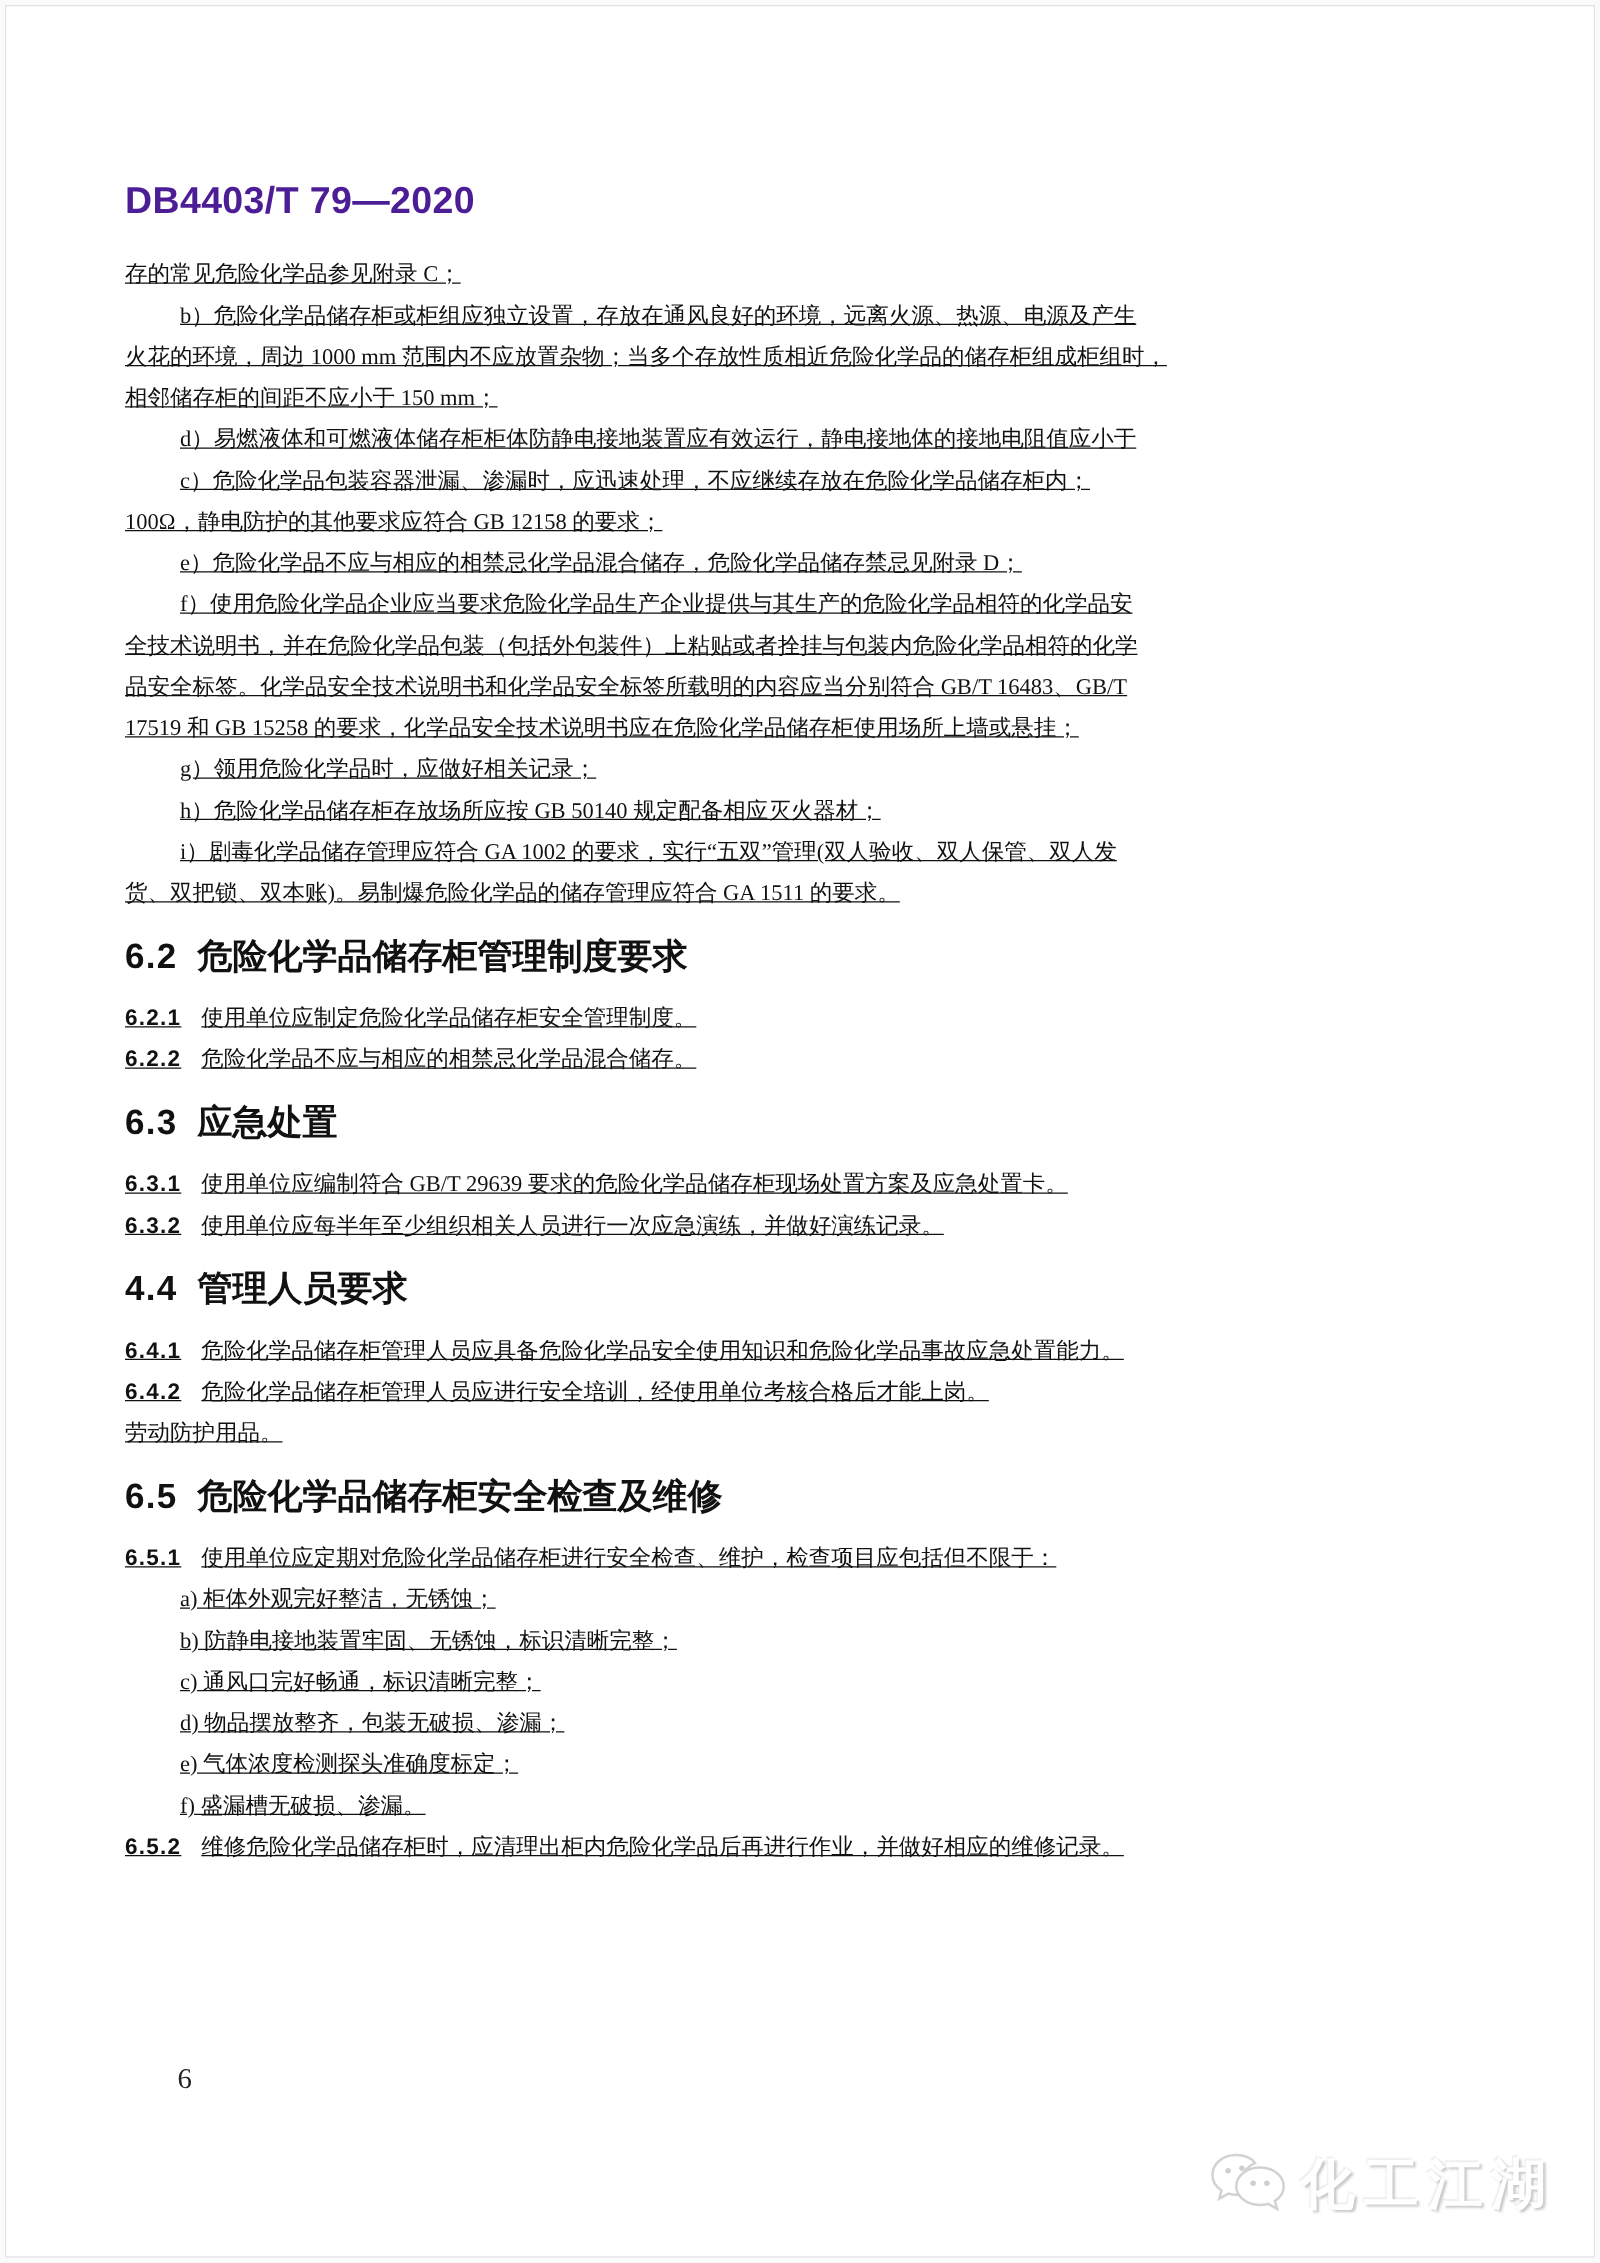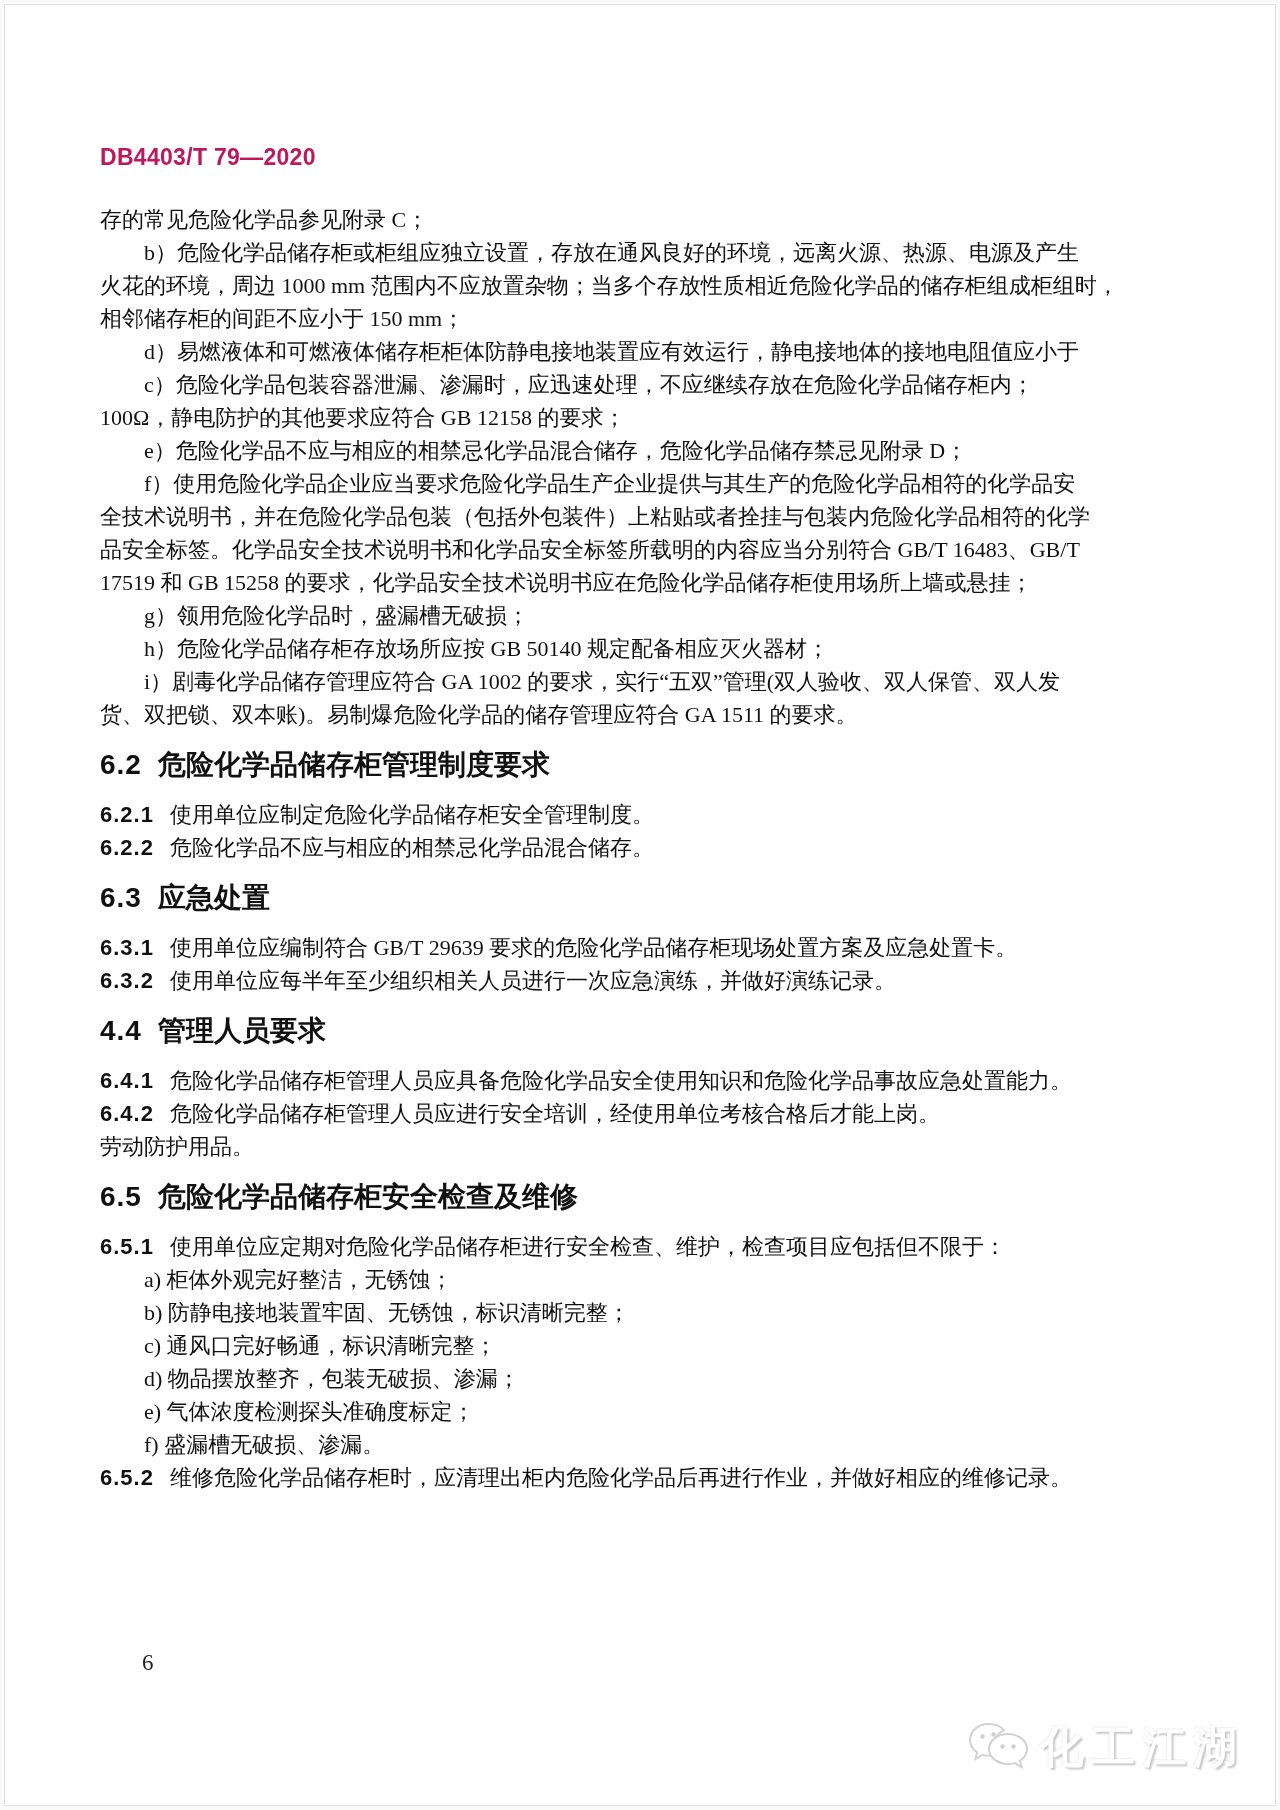--- a/index.html
+++ b/index.html
@@ -16,36 +16,37 @@
     font-family: "Liberation Serif", "DejaVu Serif", serif;
     color: #111111;
     box-shadow: inset 0 0 0 4px #fafafa, inset 0 0 0 5px #e3e3e3;
   }
   .doc-code {
     position: absolute;
     top: 144px;
     left: 100px;
     font-family: "Liberation Sans", "DejaVu Sans", sans-serif;
     font-weight: bold;
-    font-size: 23px;
+    font-size: 30px;
     letter-spacing: 0.3px;
-    color: #be185d;
+    color: #4c1d95;
   }
   .content {
     position: absolute;
     top: 203px;
     left: 100px;
     right: 92px;
   }
   .line {
-    font-size: 22px;
+    font-size: 18px;
     line-height: 33px;
     height: 33px;
     white-space: nowrap;
     overflow: hidden;
+    text-decoration: underline;
   }
   .line.indent { padding-left: 44px; }
   .clause-num {
     font-family: "Liberation Sans", "DejaVu Sans", sans-serif;
     font-weight: bold;
     margin-right: 16px;
     letter-spacing: 1px;
   }
   .heading {
     font-family: "Liberation Sans", "DejaVu Sans", sans-serif;
@@ -101,21 +102,21 @@
       <div class="line">火花的环境，周边 1000 mm 范围内不应放置杂物；当多个存放性质相近危险化学品的储存柜组成柜组时，</div>
       <div class="line">相邻储存柜的间距不应小于 150 mm；</div>
       <div class="line indent">d）易燃液体和可燃液体储存柜柜体防静电接地装置应有效运行，静电接地体的接地电阻值应小于</div>
       <div class="line indent">c）危险化学品包装容器泄漏、渗漏时，应迅速处理，不应继续存放在危险化学品储存柜内；</div>
       <div class="line">100Ω，静电防护的其他要求应符合 GB 12158 的要求；</div>
       <div class="line indent">e）危险化学品不应与相应的相禁忌化学品混合储存，危险化学品储存禁忌见附录 D；</div>
       <div class="line indent">f）使用危险化学品企业应当要求危险化学品生产企业提供与其生产的危险化学品相符的化学品安</div>
       <div class="line">全技术说明书，并在危险化学品包装（包括外包装件）上粘贴或者拴挂与包装内危险化学品相符的化学</div>
       <div class="line">品安全标签。化学品安全技术说明书和化学品安全标签所载明的内容应当分别符合 GB/T 16483、GB/T</div>
       <div class="line">17519 和 GB 15258 的要求，化学品安全技术说明书应在危险化学品储存柜使用场所上墙或悬挂；</div>
-      <div class="line indent">g）领用危险化学品时，盛漏槽无破损；</div>
+      <div class="line indent">g）领用危险化学品时，应做好相关记录；</div>
       <div class="line indent">h）危险化学品储存柜存放场所应按 GB 50140 规定配备相应灭火器材；</div>
       <div class="line indent">i）剧毒化学品储存管理应符合 GA 1002 的要求，实行“五双”管理(双人验收、双人保管、双人发</div>
       <div class="line">货、双把锁、双本账)。易制爆危险化学品的储存管理应符合 GA 1511 的要求。</div>
       <div class="heading"><span class="heading-num">6.2</span><span>危险化学品储存柜管理制度要求</span></div>
       <div class="line clause"><span class="clause-num">6.2.1</span><span>使用单位应制定危险化学品储存柜安全管理制度。</span></div>
       <div class="line clause"><span class="clause-num">6.2.2</span><span>危险化学品不应与相应的相禁忌化学品混合储存。</span></div>
       <div class="heading"><span class="heading-num">6.3</span><span>应急处置</span></div>
       <div class="line clause"><span class="clause-num">6.3.1</span><span>使用单位应编制符合 GB/T 29639 要求的危险化学品储存柜现场处置方案及应急处置卡。</span></div>
       <div class="line clause"><span class="clause-num">6.3.2</span><span>使用单位应每半年至少组织相关人员进行一次应急演练，并做好演练记录。</span></div>
       <div class="heading"><span class="heading-num">4.4</span><span>管理人员要求</span></div>

